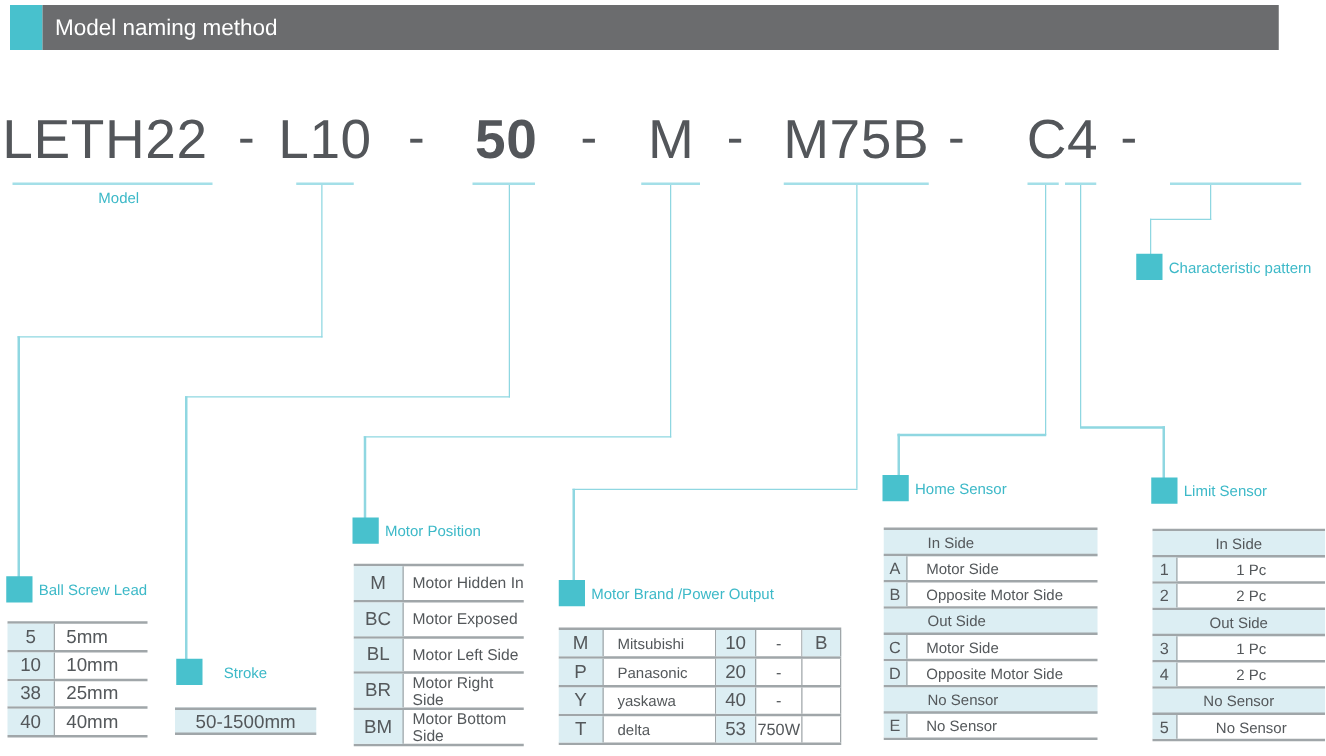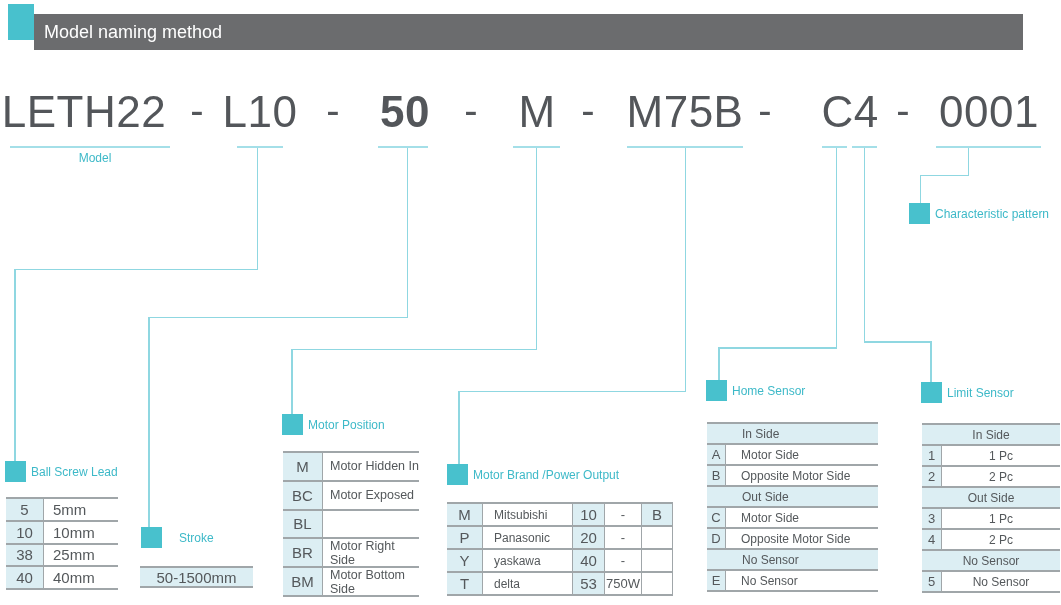--- a/index.html
+++ b/index.html
@@ -4,21 +4,21 @@
 <style>
   html,body{margin:0;padding:0;background:#fff;}
   .canvas{
     position:relative;width:1061px;height:605px;background:#ffffff;
     font-family:"Liberation Sans",sans-serif;overflow:hidden;
     --teal:#48c1cd;--teal-text:#3db9c8;--line:#8fd7e1;--uline:#a4dfe8;
     --ink:#53565a;--tableink:#54585b;--border:#a0a6a9;--cellblue:#dceef3;--bar:#6b6c6e;
   }
   
   .hdr-accent{position:absolute;left:8px;top:4px;width:26px;height:36px;background:var(--teal);}
-  .hdr-bar{position:absolute;left:34px;top:14px;width:989px;height:36px;background:var(--bar);
+  .hdr-bar{position:absolute;left:34px;top:4px;width:989px;height:36px;background:var(--bar);
     color:#ffffff;font-size:18px;line-height:36px;padding-left:10px;box-sizing:border-box;}
   
   .model-seg{position:absolute;top:90px;font-size:44px;line-height:1;color:var(--ink);
     text-align:center;white-space:nowrap;letter-spacing:0.5px;}
   .model-dash{position:absolute;top:90px;font-size:40px;line-height:1;color:var(--ink);
     width:20px;text-align:center;}
   .underline{position:absolute;top:146px;height:2px;background:var(--uline);}
   
   .ln{position:absolute;background:var(--line);}
   
@@ -81,21 +81,20 @@
   <div class="model-seg" style="left:222px;width:76px;">L10</div>
   <div class="model-dash" style="left:323px;">-</div>
   <div class="model-seg" style="left:375px;width:60px;font-weight:bold;">50</div>
   <div class="model-dash" style="left:461px;">-</div>
   <div class="model-seg" style="left:514px;width:46px;">M</div>
   <div class="model-dash" style="left:578px;">-</div>
   <div class="model-seg" style="left:623px;width:124px;">M75B</div>
   <div class="model-dash" style="left:755px;">-</div>
   <div class="model-seg" style="left:817px;width:66px;">C4</div>
   <div class="model-dash" style="left:893px;">-</div>
-  <div class="model-seg" style="left:937px;width:104px;">0001</div>
 
   <div class="underline" style="left:10px;width:160px;"></div>
   <div class="underline" style="left:237px;width:46px;"></div>
   <div class="underline" style="left:378px;width:50px;"></div>
   <div class="underline" style="left:513px;width:47px;"></div>
   <div class="underline" style="left:627px;width:116px;"></div>
   <div class="underline" style="left:822px;width:25px;"></div>
   <div class="underline" style="left:852px;width:25px;"></div>
   <div class="underline" style="left:936px;width:105px;"></div>
 
@@ -179,20 +178,21 @@
     <div class="row">
       <div class="cell code">M</div>
       <div class="cell val">Motor Hidden In</div>
     </div>
     <div class="row">
       <div class="cell code">BC</div>
       <div class="cell val">Motor Exposed</div>
     </div>
     <div class="row">
       <div class="cell code">BL</div>
+      <div class="cell val">Motor Left Side</div>
     </div>
     <div class="row">
       <div class="cell code">BR</div>
       <div class="cell val">Motor Right Side</div>
     </div>
     <div class="row">
       <div class="cell code">BM</div>
       <div class="cell val">Motor Bottom Side</div>
     </div>
   </div>

